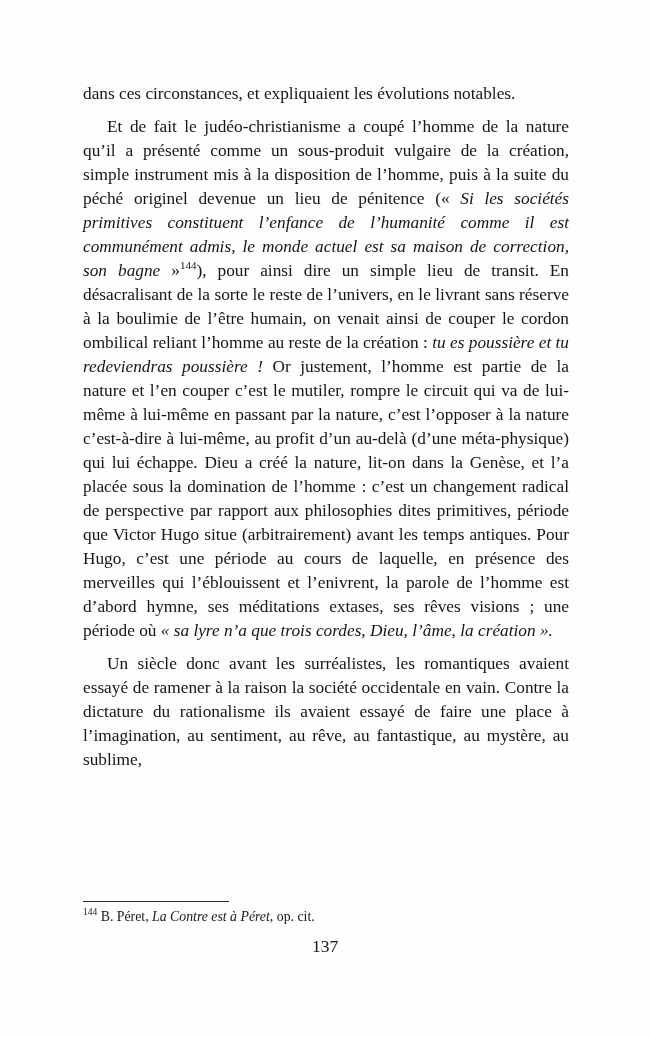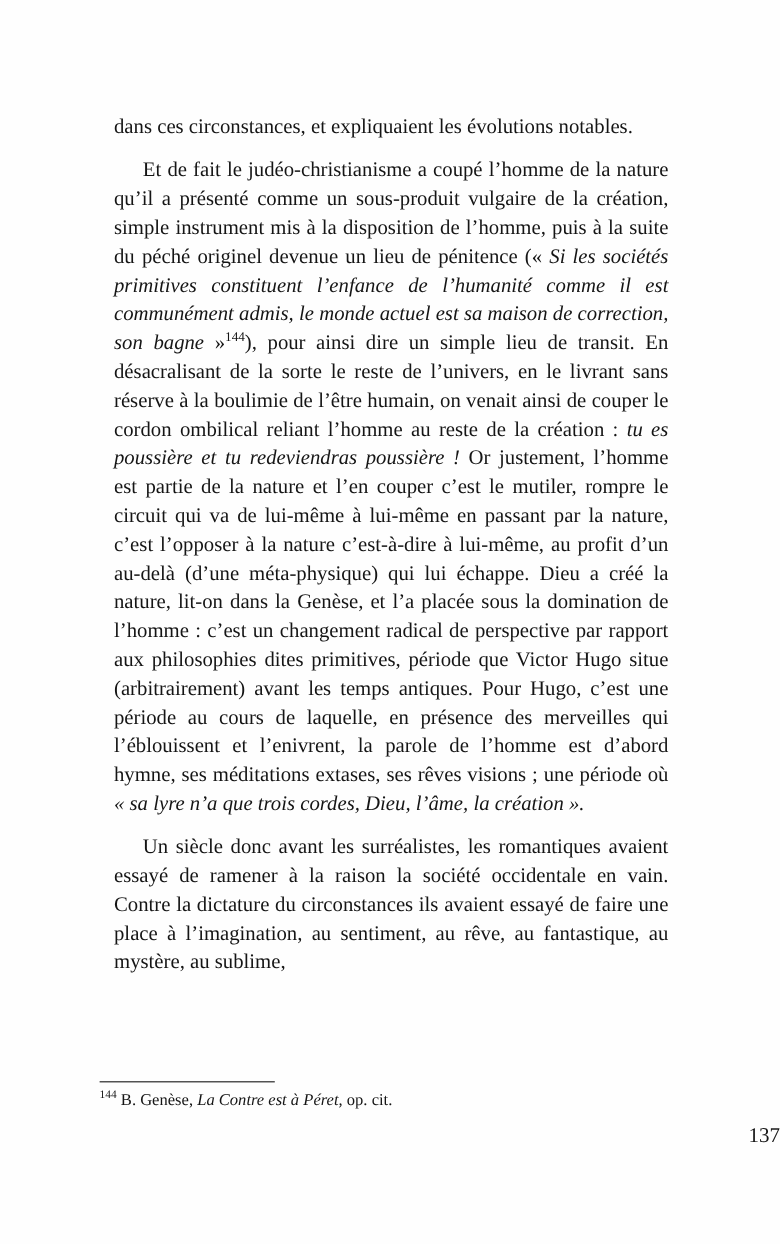--- a/index.html
+++ b/index.html
@@ -23,21 +23,21 @@
   .text-block {
     position: absolute;
     left: 83px;
     top: 82px;
     width: 486px;
     font-size: 17.3px;
     line-height: 24px;
     text-align: justify;
   }
   .text-block p {
-    margin: 12px;
+    margin: 0;
     padding: 0;
   }
   .text-block p.indent {
     text-indent: 24px;
     margin-top: 9px;
   }
   em {
   }
   sup {
     font-size: 11px;
@@ -62,35 +62,35 @@
     text-align: left;
   }
   .footnote sup {
     font-size: 9.5px;
   }
   .page-number {
     position: absolute;
     left: 0;
     top: 934px;
     width: 650px;
-    text-align: right;
+    text-align: center;
     font-size: 17.5px;
     line-height: 24px;
   }
 </style>
 </head>
 <body>
 
 <div class="page">
 
   <div class="text-block">
     <p><span>dans ces circonstances, et expliquaient les évolutions notables.</span></p>
     <p class="indent"><span>Et de fait le judéo-christianisme a coupé l’homme de la nature qu’il a présenté comme un sous-produit vulgaire de la création, simple instrument mis à la disposition de l’homme, puis à la suite du péché originel devenue un lieu de pénitence (« </span><em>Si les sociétés primitives constituent l’enfance de l’humanité comme il est communément admis, le monde actuel est sa maison de correction, son bagne</em><span> »</span><sup>144</sup><span>), pour ainsi dire un simple lieu de transit. En désacralisant de la sorte le reste de l’univers, en le livrant sans réserve à la boulimie de l’être humain, on venait ainsi de couper le cordon ombilical reliant l’homme au reste de la création : </span><em>tu es poussière et tu redeviendras poussière !</em><span> Or justement, l’homme est partie de la nature et l’en couper c’est le mutiler, rompre le circuit qui va de lui-même à lui-même en passant par la nature, c’est l’opposer à la nature c’est-à-dire à lui-même, au profit d’un au-delà (d’une méta-physique) qui lui échappe. Dieu a créé la nature, lit-on dans la Genèse, et l’a placée sous la domination de l’homme : c’est un changement radical de perspective par rapport aux philosophies dites primitives, période que Victor Hugo situe (arbitrairement) avant les temps antiques. Pour Hugo, c’est une période au cours de laquelle, en présence des merveilles qui l’éblouissent et l’enivrent, la parole de l’homme est d’abord hymne, ses méditations extases, ses rêves visions ; une période où </span><em>« sa lyre n’a que trois cordes, Dieu, l’âme, la création ».</em></p>
-    <p class="indent"><span>Un siècle donc avant les surréalistes, les romantiques avaient essayé de ramener à la raison la société occidentale en vain. Contre la dictature du circonstances ils avaient essayé de faire une place à l’imagination, au sentiment, au rêve, au fantastique, au mystère, au sublime,</span></p>
+    <p class="indent"><span>Un siècle donc avant les surréalistes, les romantiques avaient essayé de ramener à la raison la société occidentale en vain. Contre la dictature du rationalisme ils avaient essayé de faire une place à l’imagination, au sentiment, au rêve, au fantastique, au mystère, au sublime,</span></p>
   </div>
 
   <div class="footnote-rule"></div>
 
-  <div class="footnote"><sup>144</sup><span> B. Genèse, </span><em>La Contre est à Péret,</em><span> op. cit.</span></div>
+  <div class="footnote"><sup>144</sup><span> B. Péret, </span><em>La Contre est à Péret,</em><span> op. cit.</span></div>
 
   <div class="page-number">137</div>
 
 </div>
 
 </body></html>

